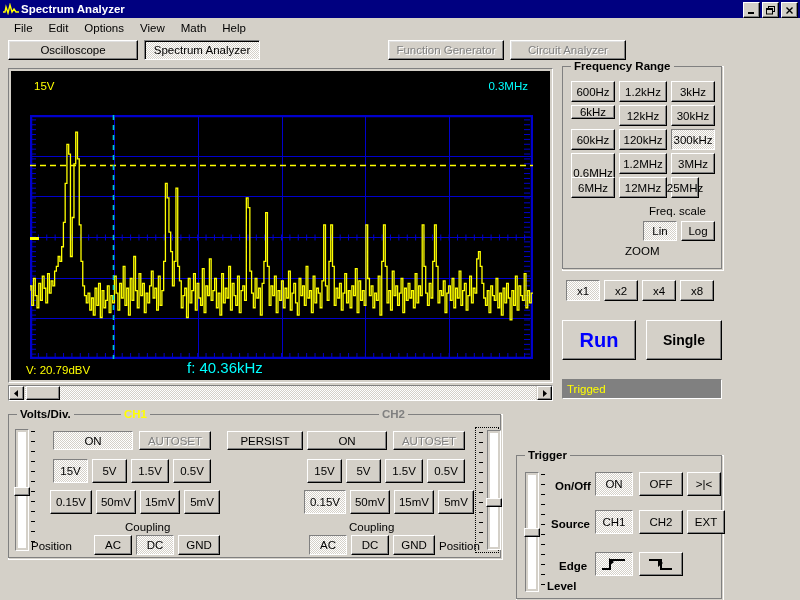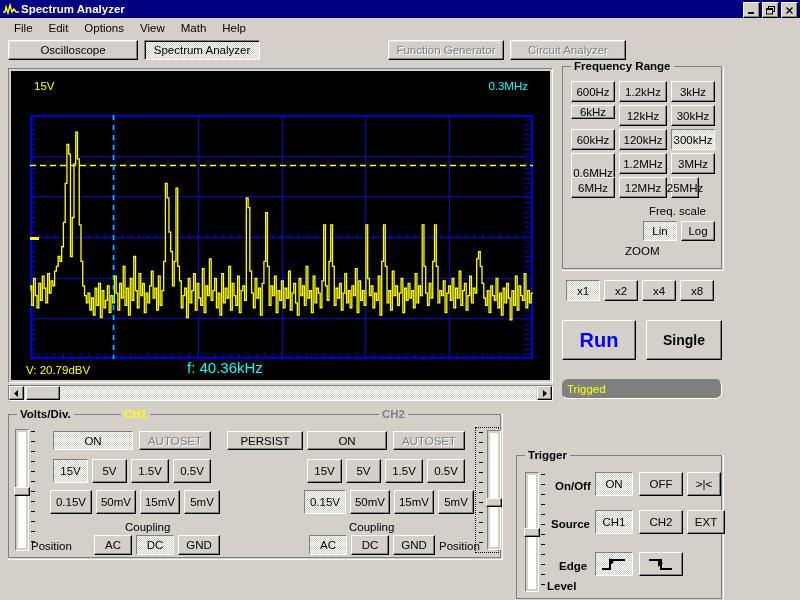--- a/index.html
+++ b/index.html
@@ -144,21 +144,21 @@
   .lbl{position:absolute;font-size:11.5px;white-space:nowrap;}
   .lbl.yel{color:#ffff00;font-weight:bold;}
   .lbl.gry{color:#808080;font-weight:bold;}
 
   
   .status{
     position:absolute;left:562px;top:379px;width:160px;height:20px;
     background:#808080;color:#ffff00;font-size:11.5px;
     display:flex;align-items:center;padding-left:4px;box-sizing:border-box;
     border-top:1px solid #808080;border-left:1px solid #808080;
-    border-right:1px solid #fff;border-bottom:1px solid #fff;border-radius:6px;
+    border-right:1px solid #fff;border-bottom:1px solid #fff;
   }
 
   
   .slider{position:absolute;box-sizing:border-box;}
   .sl-groove{
     position:absolute;left:0;top:0;width:14px;height:100%;
     background:#d4d0c8;
     border-top:1px solid #808080;border-left:1px solid #808080;
     border-right:1px solid #fff;border-bottom:1px solid #fff;
     box-sizing:border-box;

